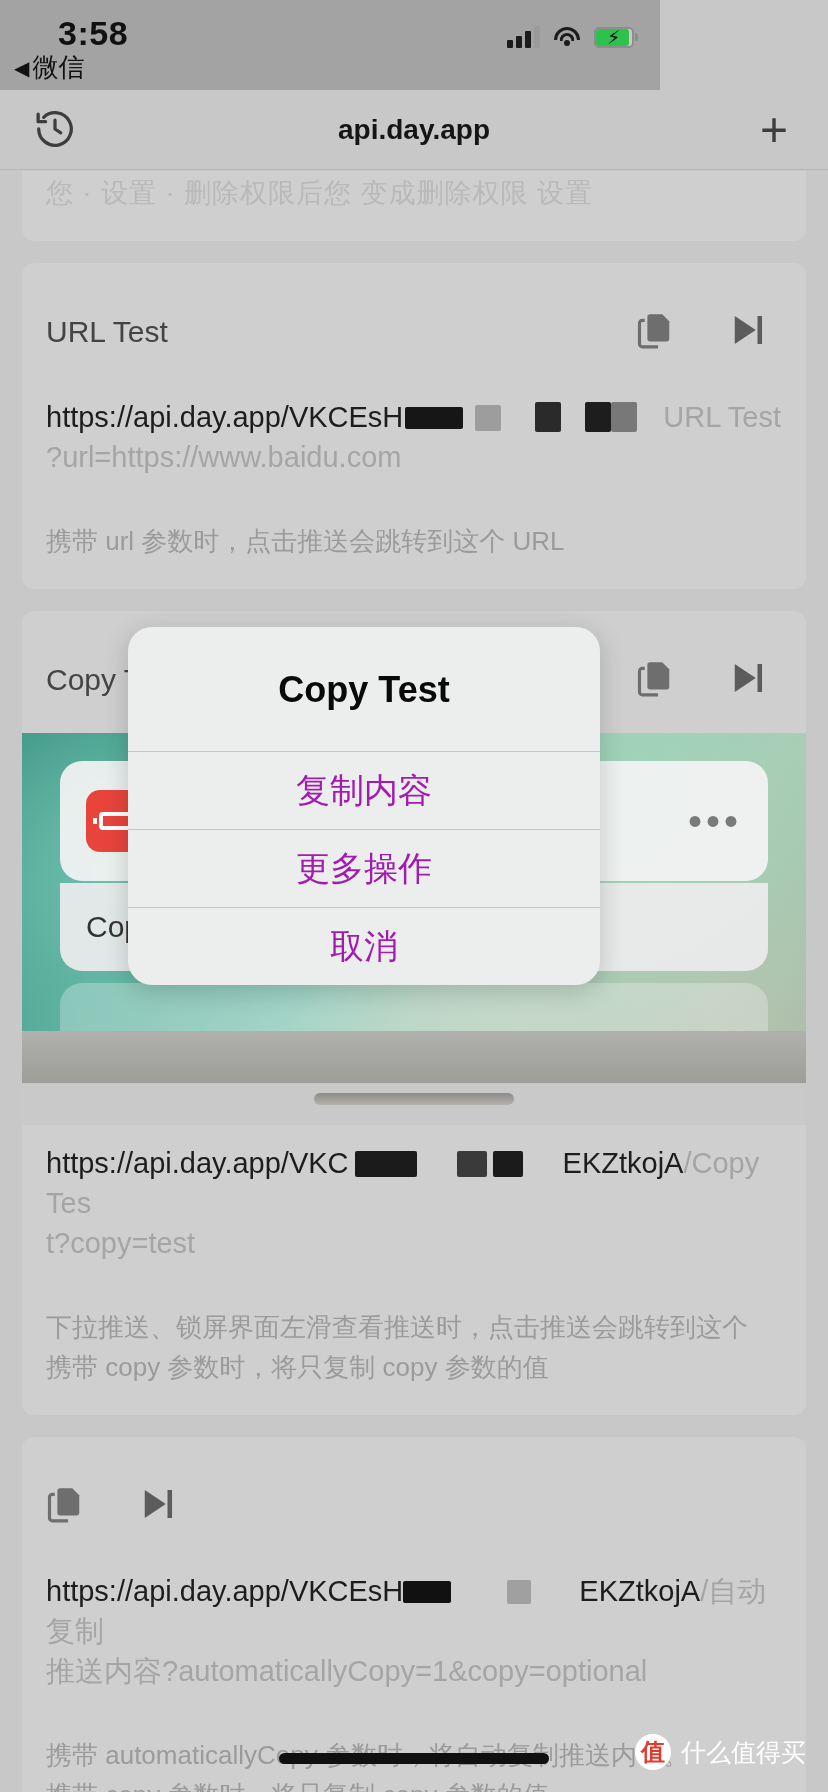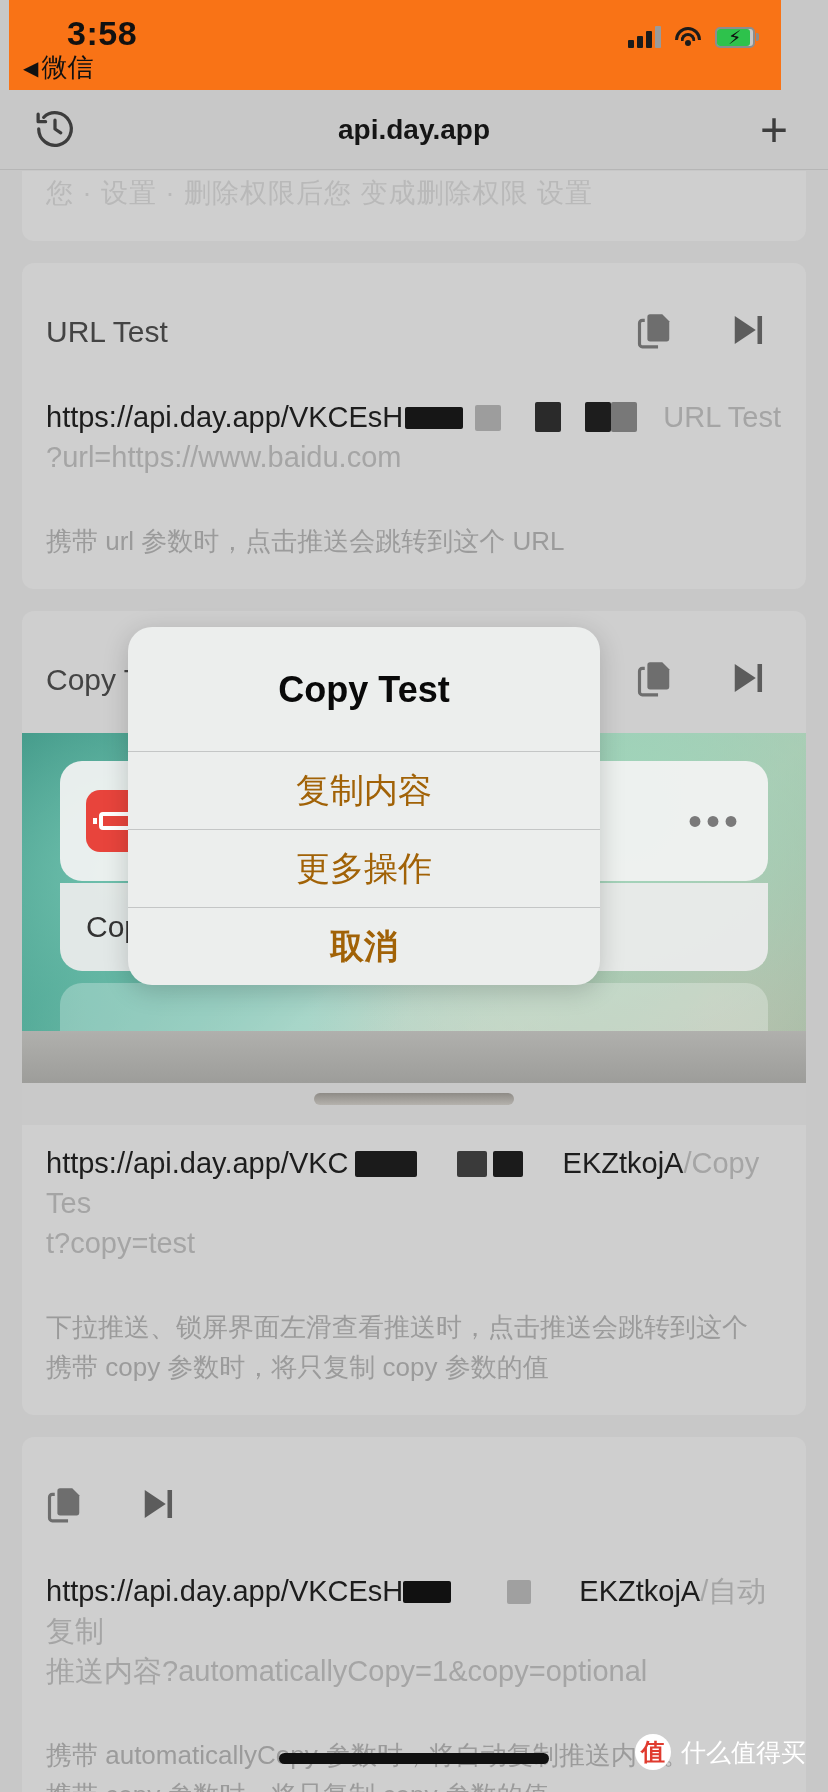--- a/index.html
+++ b/index.html
@@ -7,22 +7,22 @@
     width:828px; height:1792px;
     background:#c9c9c9;
     font-family:"Liberation Sans","DejaVu Sans",sans-serif;
     overflow:hidden;
     -webkit-font-smoothing:antialiased;
   }
   #screen{ position:relative; width:828px; height:1792px; overflow:hidden; background:#c8c8c8; }
 
   
   .statusbar{
-    position:absolute; top:0; left:9px; width:772px; height:90px;
-    background:#f97316;
+    position:absolute; top:0; left:0; width:660px; height:90px;
+    background:#a3a3a3;
   }
   .sb-time{
     position:absolute; left:58px; top:14px;
     font-size:34px; font-weight:600; color:#111; letter-spacing:.5px;
   }
   .sb-back{
     position:absolute; left:14px; top:50px;
     font-size:26px; color:#111; display:flex; align-items:center; gap:3px;
   }
   .sb-back .caret{ font-size:20px; line-height:1; }
@@ -183,23 +183,23 @@
     box-shadow:0 6px 26px rgba(0,0,0,.18);
     z-index:30;
   }
   .alert-head{
     padding:42px 20px 40px 20px; text-align:center;
     font-size:36px; font-weight:700; color:#090909;
   }
   .alert-row{
     border-top:1px solid #c4c6c6;
     height:78px; display:flex; align-items:center; justify-content:center;
-    font-size:34px; color:#a16207;
-  }
-  .alert-row.bold{ font-weight:700; }
+    font-size:34px; color:#a21caf;
+  }
+  .alert-row.bold{ font-weight:400; }
 
   
   .home-ind{
     position:absolute; left:50%; transform:translateX(-50%);
     bottom:28px; width:270px; height:11px; border-radius:6px; background:#101010;
   }
   .watermark{
     position:absolute; right:22px; bottom:22px;
     display:flex; align-items:center; gap:10px;
     color:#fff; font-size:25px;

